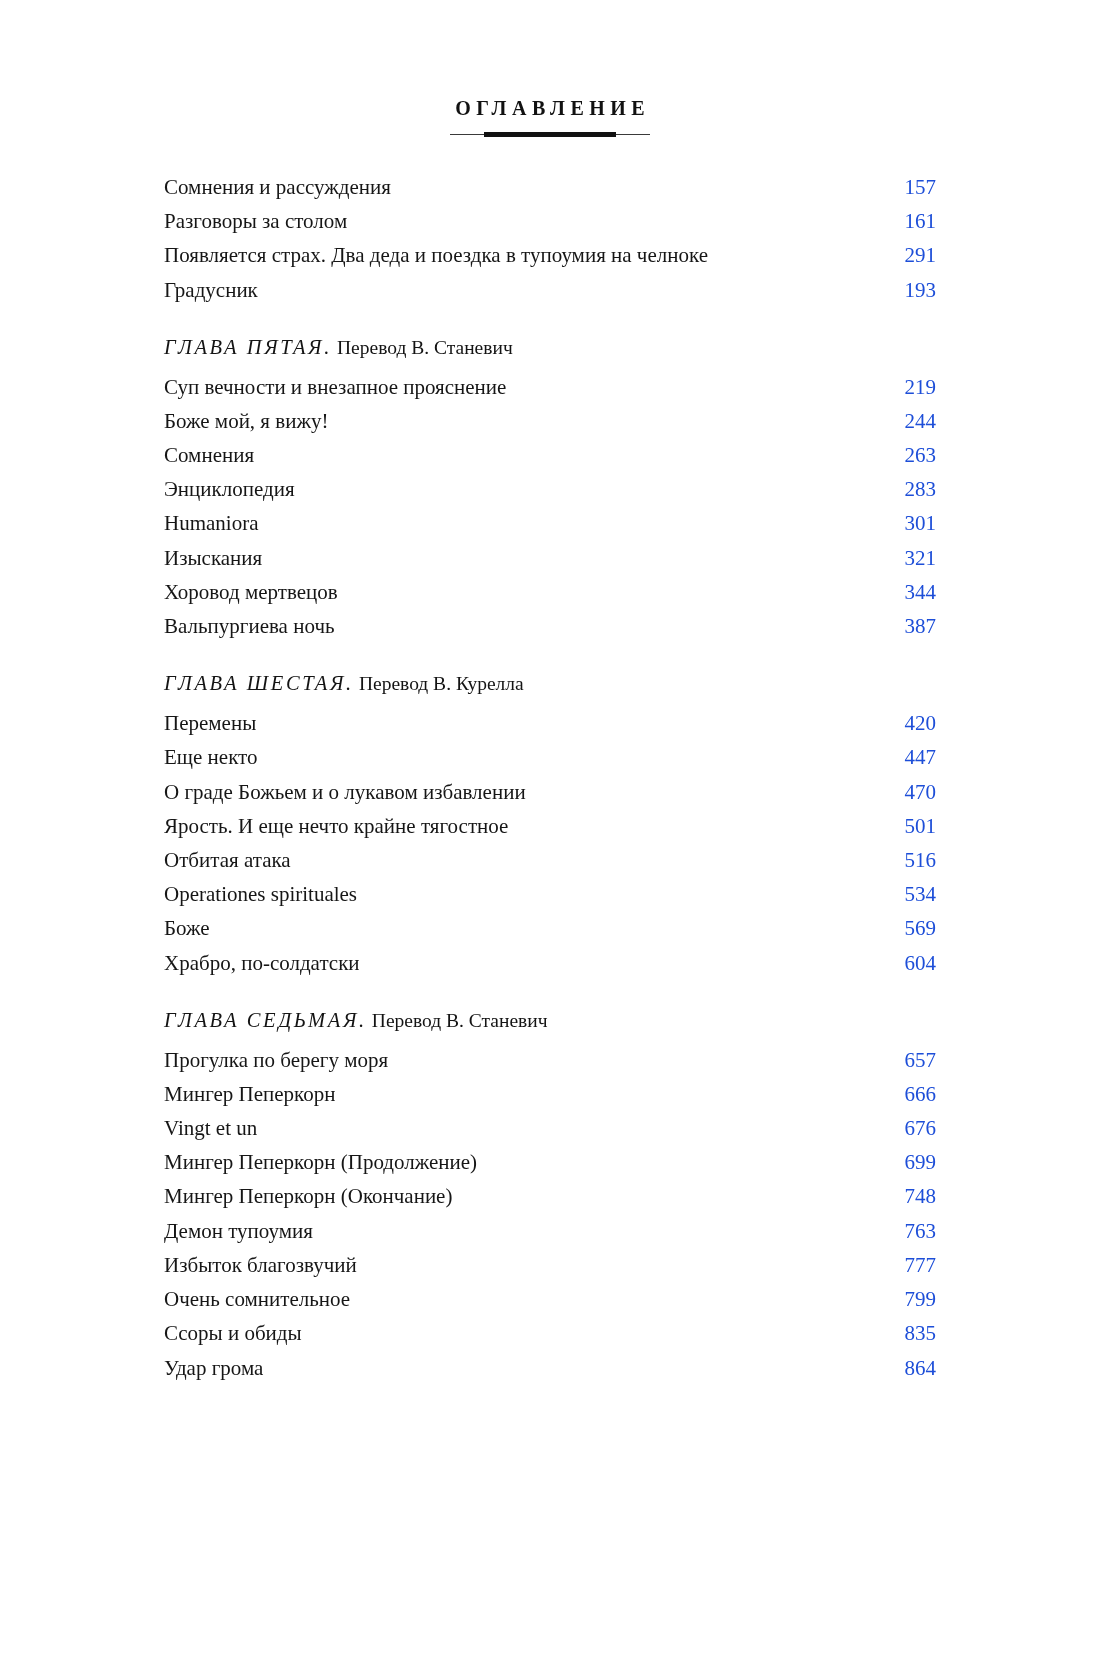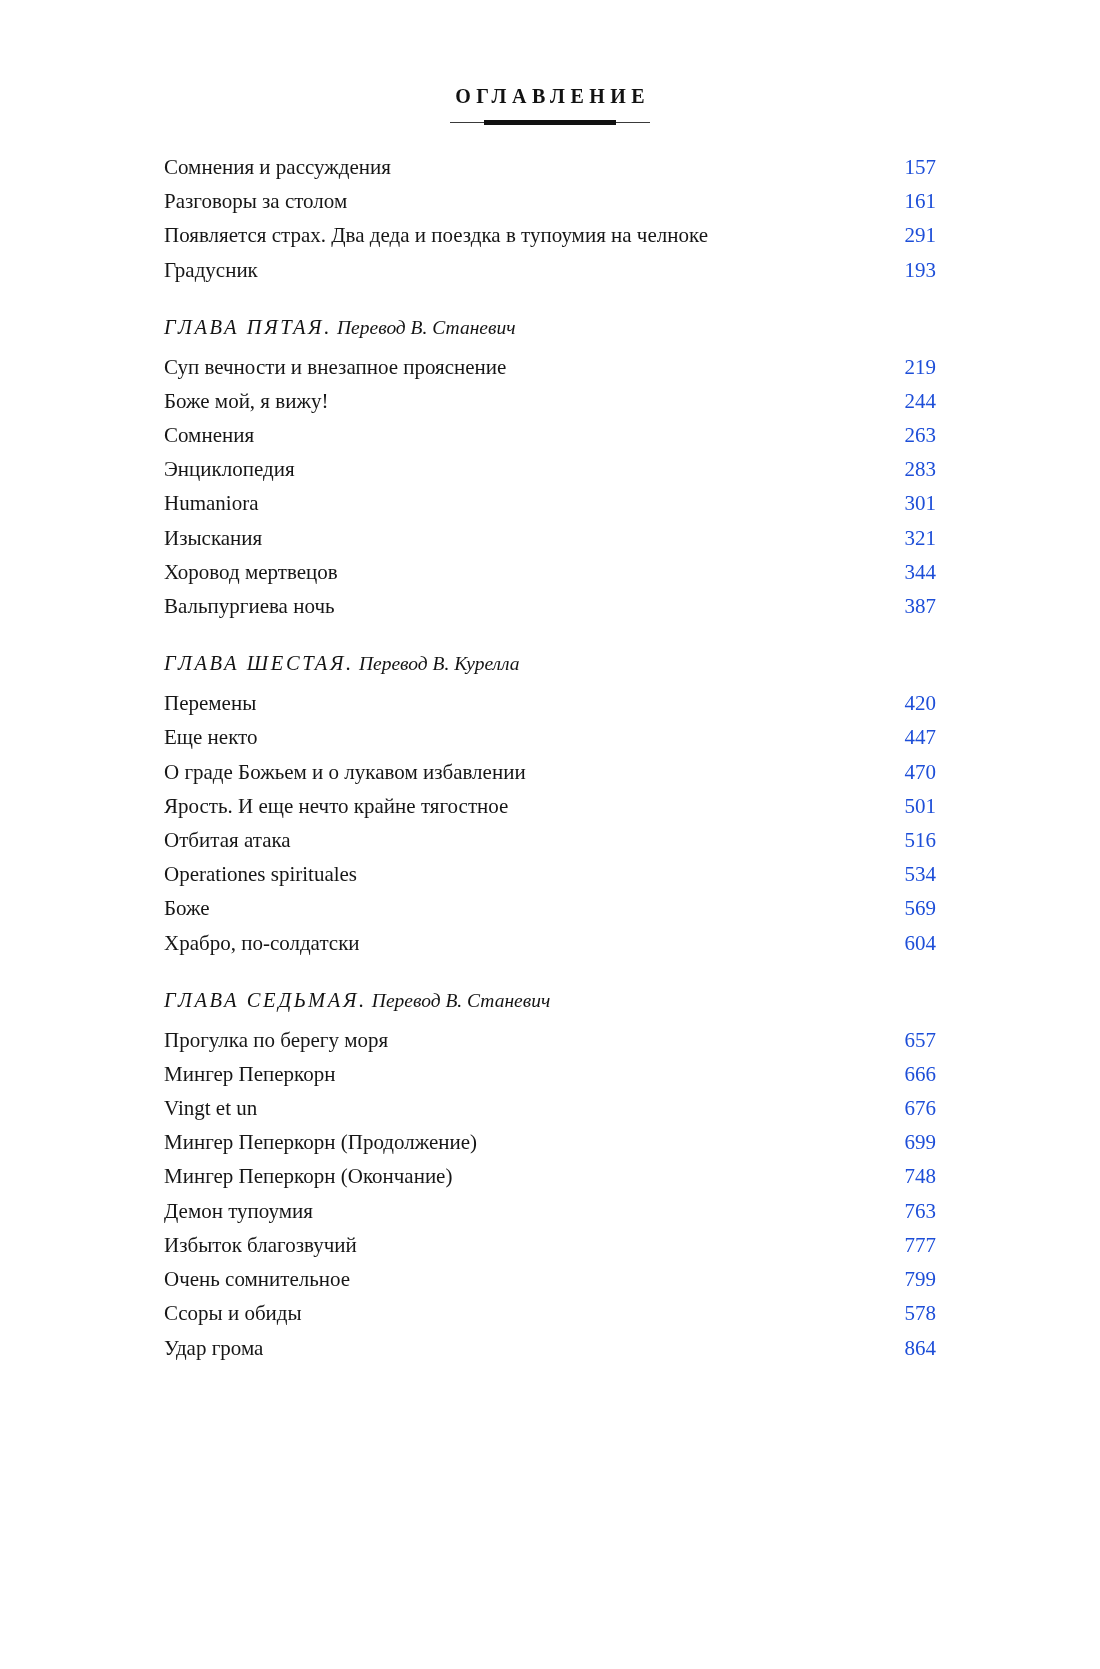--- a/index.html
+++ b/index.html
@@ -13,21 +13,21 @@
     height: 1669px;
     font-family: "Liberation Serif", "DejaVu Serif", serif;
     color: #1a1a1a;
     -webkit-font-smoothing: antialiased;
   }
   .page {
     position: relative;
     width: 1100px;
     height: 1574px;
     box-sizing: border-box;
-    padding: 0;
+    padding: 12px;
     overflow: hidden;
   }
 
   
   .toc-header {
     padding-top: 86px;
     text-align: center;
   }
   .toc-title {
     font-size: 20px;
@@ -56,21 +56,21 @@
     position: absolute;
     left: 34px;
     right: 34px;
     top: 1px;
     height: 5px;
     background: #111111;
   }
 
   
   .toc-body {
-    margin: 0 auto;
+    margin: 8px auto;
     padding-top: 22px;
     width: 772px;
   }
   .toc-group {
     margin-bottom: 0;
   }
   .group-gap {
     height: 26px;
   }
   .chapter-heading {
@@ -78,21 +78,20 @@
     line-height: 1.45;
     margin: 0 0 7px 0;
     white-space: nowrap;
     color: #141414;
   }
   .chapter-heading .ch-name {
     letter-spacing: 2.6px;
     font-style: italic;
   }
   .chapter-heading .ch-translator {
-    font-style: italic;
     letter-spacing: 0;
     font-size: 19.5px;
   }
 
   .entry {
     display: flex;
     align-items: baseline;
     font-size: 21px;
     line-height: 1.63;
     color: #161616;
@@ -293,21 +292,21 @@
           <span class="entry-page">777</span>
         </div>
         <div class="entry">
           <span class="entry-title">Очень сомнительное</span>
           <span class="entry-leader"></span>
           <span class="entry-page">799</span>
         </div>
         <div class="entry">
           <span class="entry-title">Ссоры и обиды</span>
           <span class="entry-leader"></span>
-          <span class="entry-page">578</span>
+          <span class="entry-page">835</span>
         </div>
         <div class="entry">
           <span class="entry-title">Удар грома</span>
           <span class="entry-leader"></span>
           <span class="entry-page">864</span>
         </div>
       </div>
     </div>
 
 </div>

